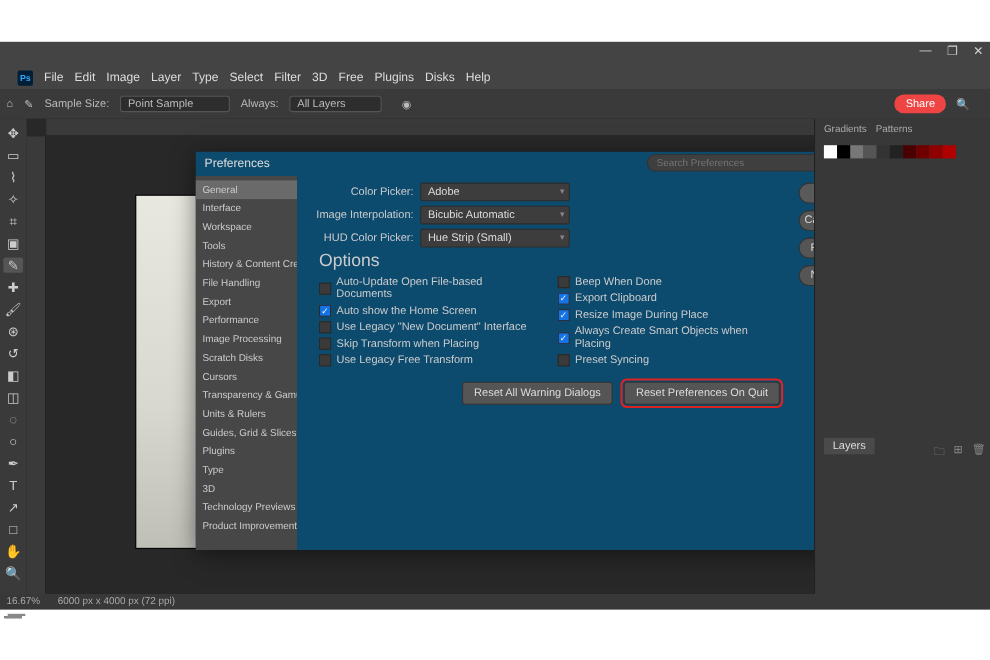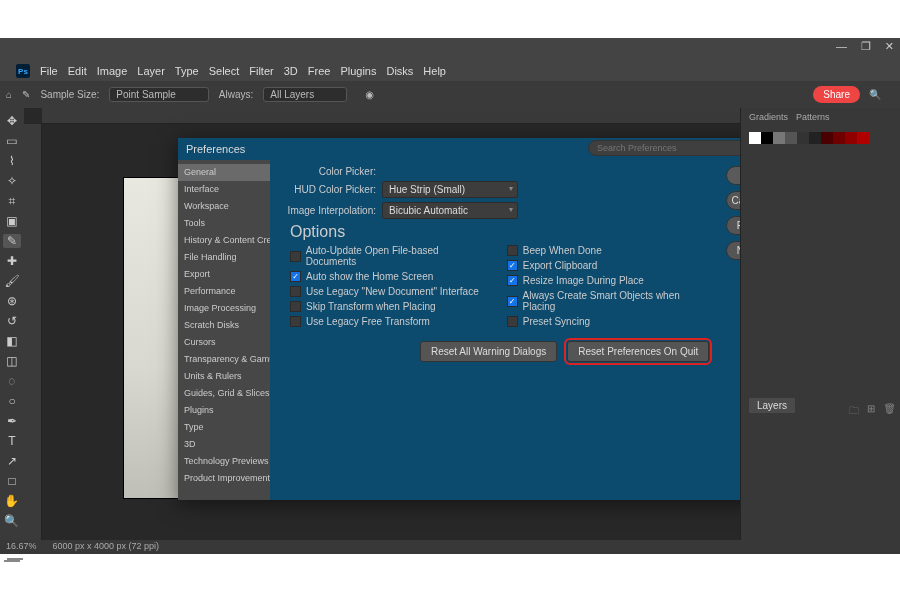--- a/index.html
+++ b/index.html
@@ -157,28 +157,29 @@
             <div>Plugins</div>
             <div>Type</div>
             <div>3D</div>
             <div>Technology Previews</div>
             <div>Product Improvement</div>
           </div>
 
           <div class="dlg-main">
             <div class="row">
               <div class="lbl">Color Picker:</div>
+              <div class="dd">Adobe</div>
+            </div>
+            <div class="row">
+              <div class="lbl">Image Interpolation:</div>
+              <div class="dd">Bicubic Automatic</div>
             </div>
             <div class="row">
               <div class="lbl">HUD Color Picker:</div>
               <div class="dd">Hue Strip (Small)</div>
-            </div>
-            <div class="row">
-              <div class="lbl">Image Interpolation:</div>
-              <div class="dd">Bicubic Automatic</div>
             </div>
             <div class="opts-title">Options</div>
             <div class="optsgrid">
               <div class="col" id="col-left">
                   <div class="chk">
                     <span class="box"></span>
                     <span>Auto-Update Open File-based Documents</span>
                   </div>
                   <div class="chk on">
                     <span class="box">✓</span>

